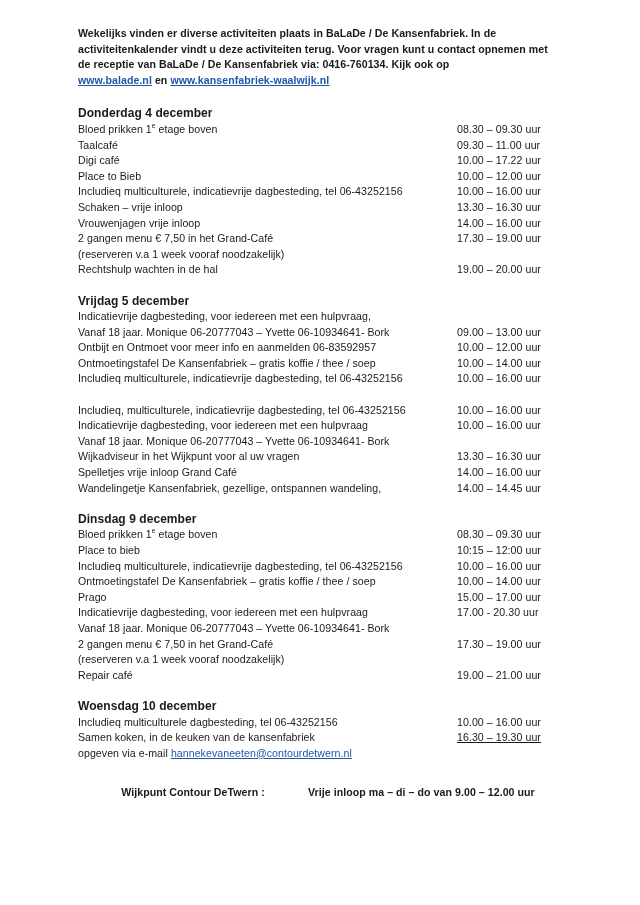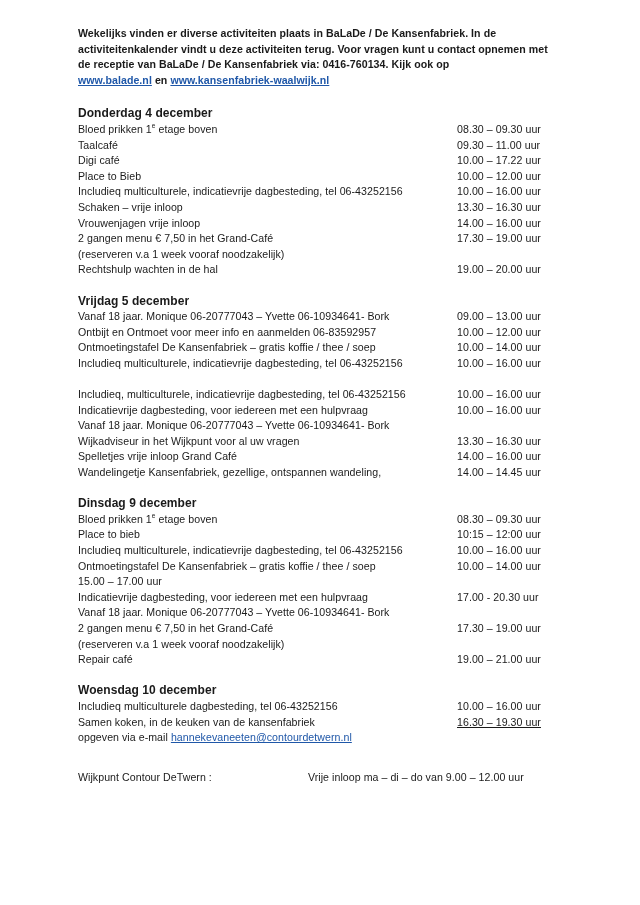--- a/index.html
+++ b/index.html
@@ -80,24 +80,25 @@
     font-size: 0.62em;
     vertical-align: super;
     line-height: 0;
   }
 
   
   .footer {
     display: flex;
     align-items: baseline;
     font-size: 10.6px;
-    font-weight: normal;
+    font-weight: bold;
     line-height: 15.6px;
     letter-spacing: 0.005em;
     margin-top: 24px;
+    text-align: center;
   }
   .footer .footer-label {
     flex: 0 0 230px;
     width: 230px;
   }
   .footer .footer-value {
     flex: 0 0 auto;
     white-space: nowrap;
   }
 </style>
@@ -159,20 +160,24 @@
           <div class="row">
             <span class="activity">Rechtshulp wachten in de hal</span>
             <span class="time">19.00 – 20.00 uur</span>
           </div>
         </div>
       </div>
       <div class="day-block">
         <div class="day-heading">Vrijdag 5 december</div>
         <div class="rows">
           <div class="row">
+            <span class="activity">Indicatievrije dagbesteding, voor iedereen met een hulpvraag,</span>
+            <span class="time"></span>
+          </div>
+          <div class="row">
             <span class="activity">Vanaf 18 jaar. Monique 06-20777043 – Yvette 06-10934641- Bork</span>
             <span class="time">09.00 – 13.00 uur</span>
           </div>
           <div class="row">
             <span class="activity">Ontbijt en Ontmoet voor meer info en aanmelden 06-83592957</span>
             <span class="time">10.00 – 12.00 uur</span>
           </div>
           <div class="row">
             <span class="activity">Ontmoetingstafel De Kansenfabriek – gratis koffie / thee / soep</span>
             <span class="time">10.00 – 14.00 uur</span>
@@ -224,20 +229,21 @@
           </div>
           <div class="row">
             <span class="activity">Includieq multiculturele, indicatievrije dagbesteding, tel 06-43252156</span>
             <span class="time">10.00 – 16.00 uur</span>
           </div>
           <div class="row">
             <span class="activity">Ontmoetingstafel De Kansenfabriek – gratis koffie / thee / soep</span>
             <span class="time">10.00 – 14.00 uur</span>
           </div>
           <div class="row">
+            <span class="activity">Prago</span>
             <span class="time">15.00 – 17.00 uur</span>
           </div>
           <div class="row">
             <span class="activity">Indicatievrije dagbesteding, voor iedereen met een hulpvraag</span>
             <span class="time">17.00 - 20.30 uur</span>
           </div>
           <div class="row">
             <span class="activity">Vanaf 18 jaar. Monique 06-20777043 – Yvette 06-10934641- Bork</span>
             <span class="time"></span>
           </div>

